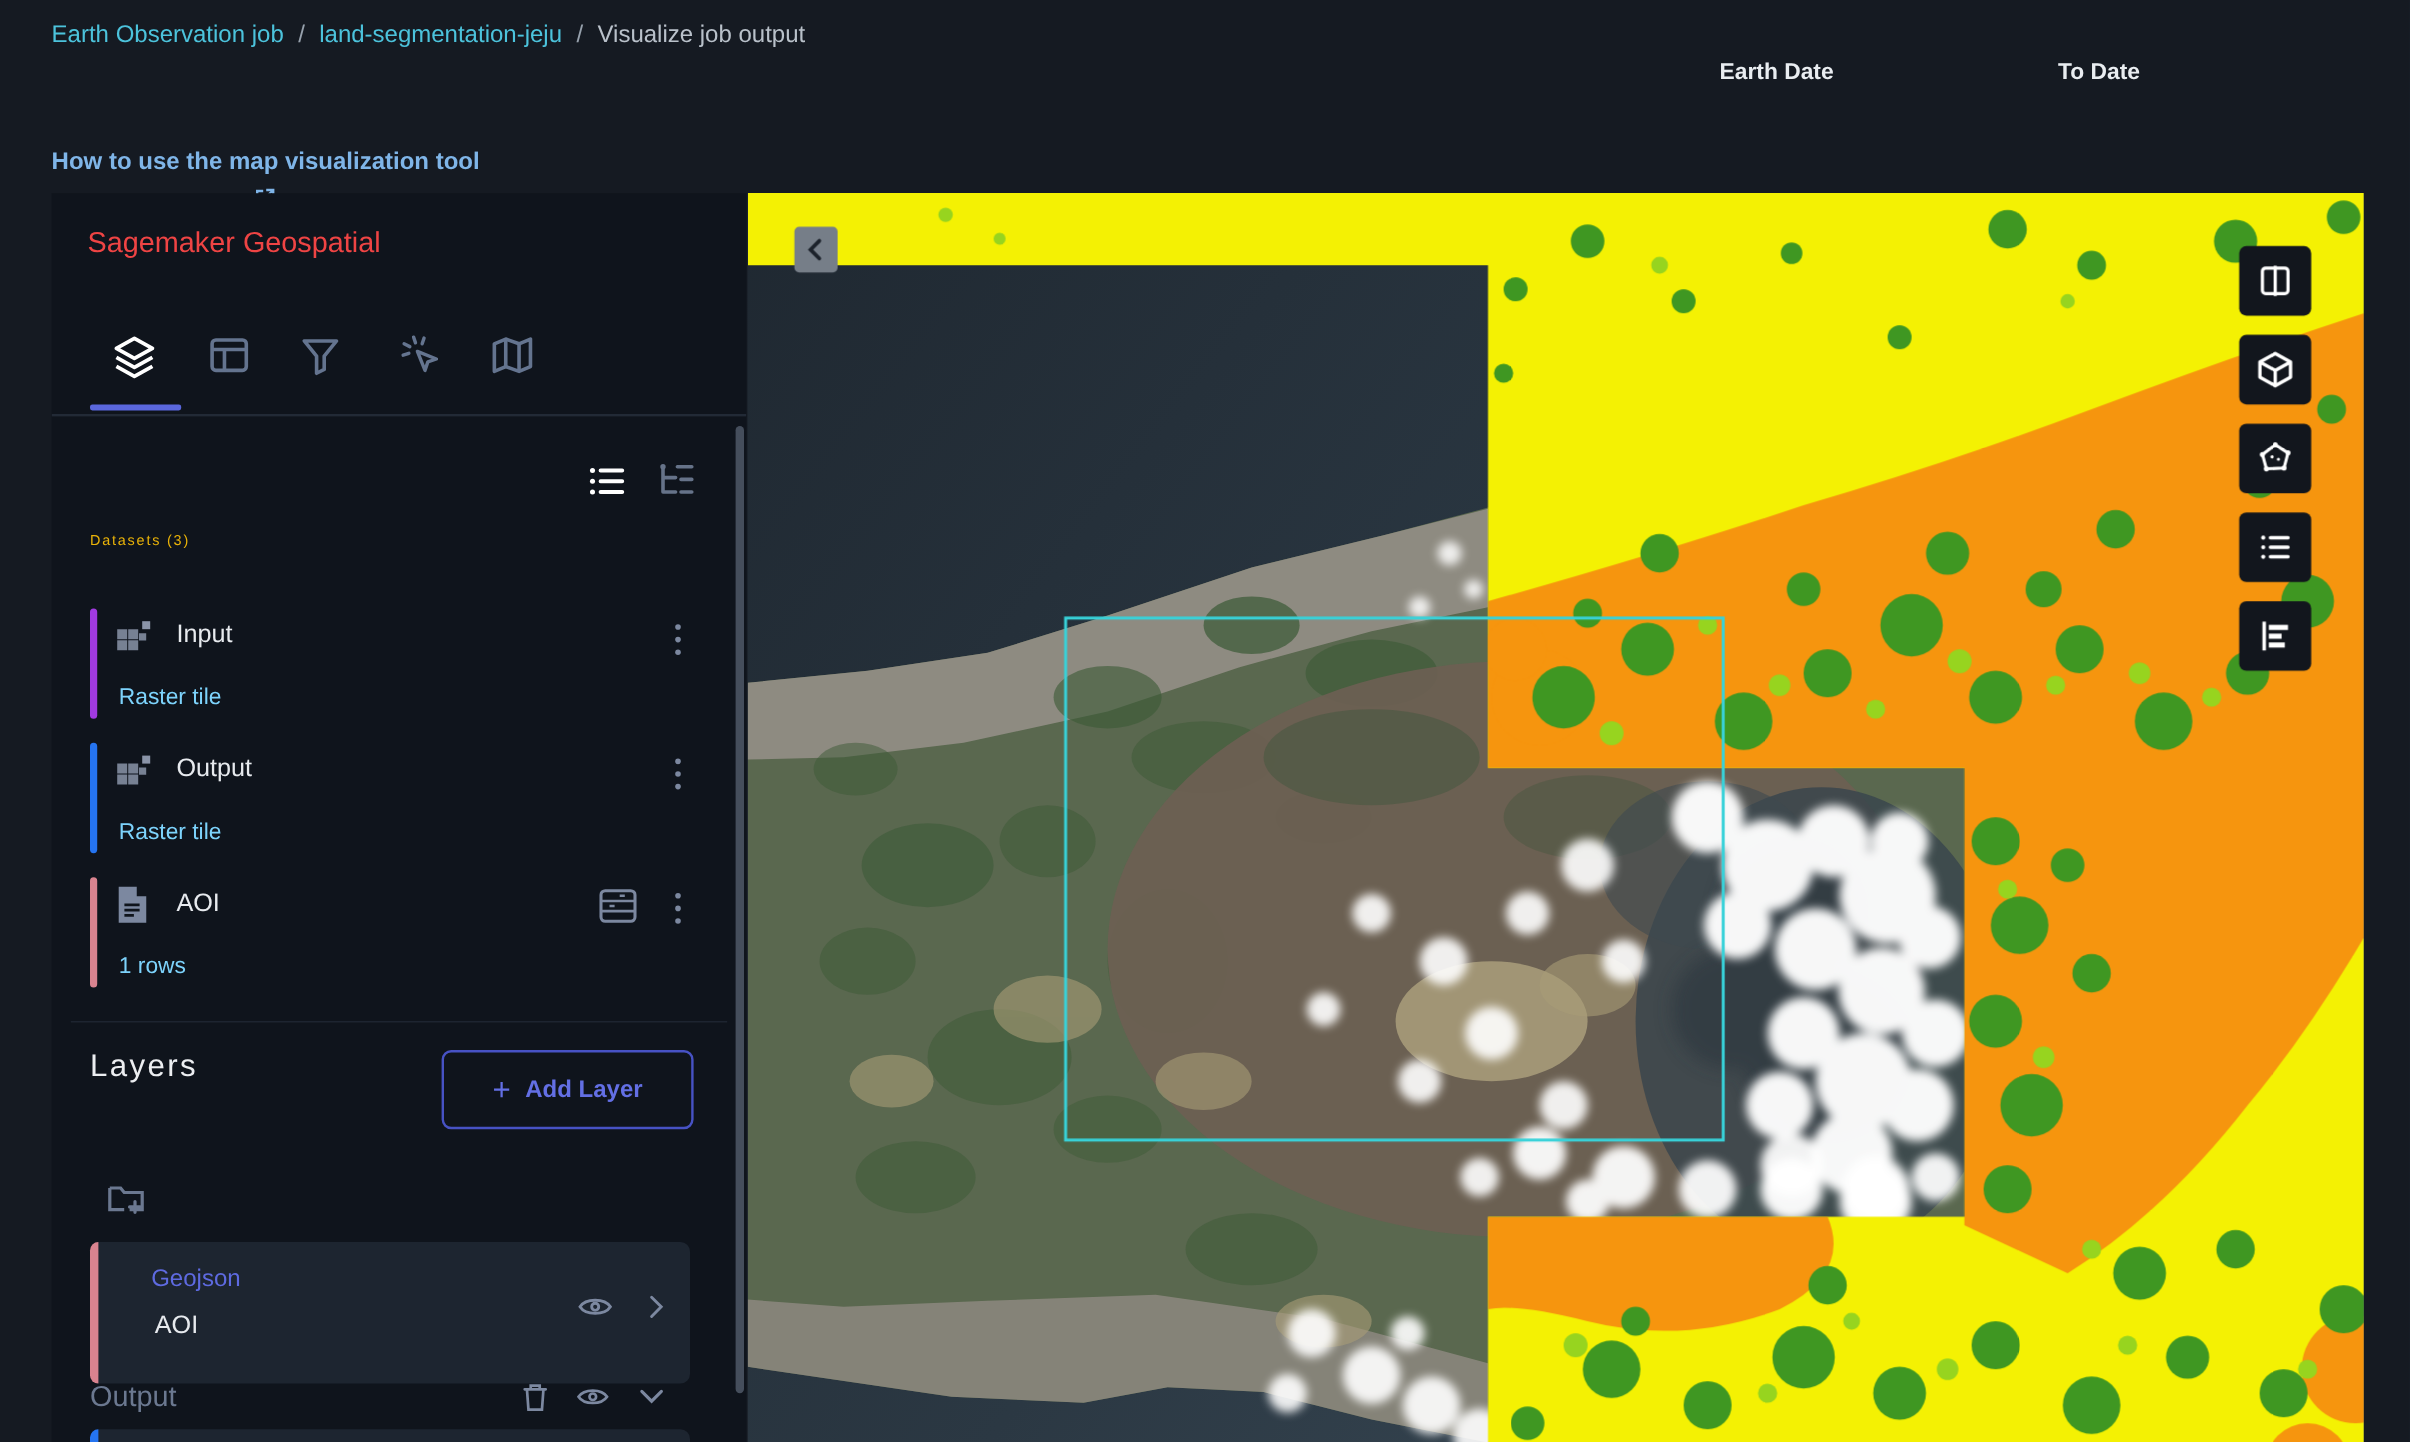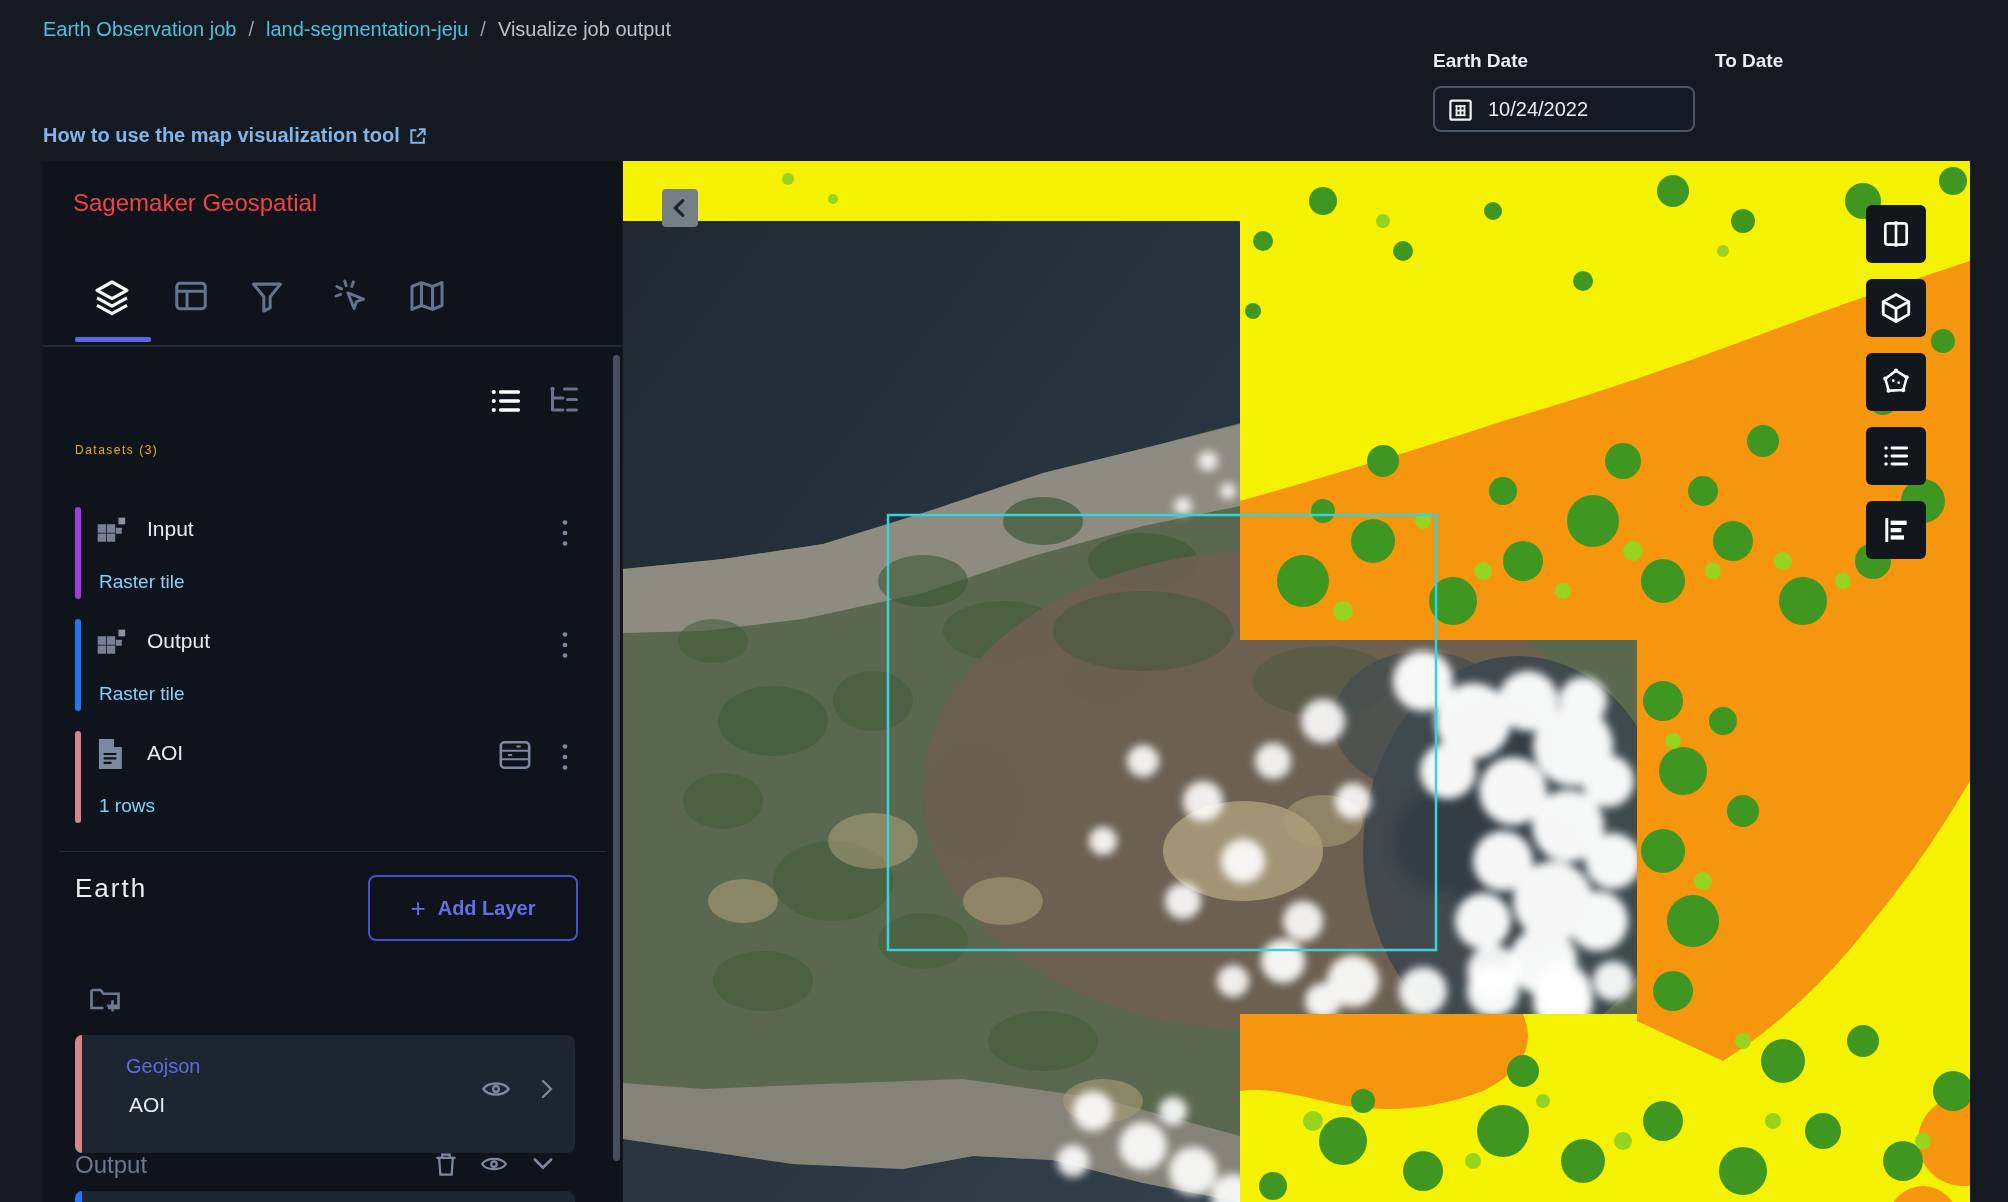--- a/index.html
+++ b/index.html
@@ -7,21 +7,21 @@
               font-family:"Liberation Sans", sans-serif; }
   .abs { position:absolute; }
 
   
   #breadcrumb { left:43px; top:18px; font-size:20px; display:flex; gap:12px; align-items:center;text-align:center; }
   .crumb-link { color:#4cc3dc; cursor:pointer; }
   .crumb-sep  { color:#97a1ad; }
   .crumb-current { color:#b9c1ca; }
 
   #help-link { left:43px; top:124px; font-size:20px; font-weight:bold; color:#7fb5e8;
-               display:flex; gap:8px; align-items:center; cursor:pointer; }
+               display:flex; gap:8px; align-items:center; cursor:pointer;flex-direction:column; }
 
   .date-group { top:50px; }
   .date-label { font-size:19px; font-weight:bold; color:#e9edf1; margin-bottom:14px; }
   .date-field { width:100%; height:46px; background:#131a23; border:2px solid #4a5663;
                 border-radius:8px; display:flex; align-items:center; gap:14px; padding:0 12px; }
   .date-value { color:#e9edf1; font-size:20px; }
   #from-date-group { left:1433px; width:262px; }
   #to-date-group   { left:1715px; width:250px; }
 
   
@@ -99,29 +99,20 @@
     <svg width="20" height="20" viewBox="0 0 24 24" fill="none" stroke="currentColor" stroke-width="2.4">
       <path d="M10 5 H4 V20 H19 V14"></path>
         <path d="M13 4 H20 V11"></path>
         <path d="M20 4 L11 13"></path>
     </svg>
   </span>
 </div>
 
 <div class="abs date-group" id="from-date-group">
   <div class="date-label">Earth Date</div>
-  <div class="date-field">
-    <span>
-      <svg width="27" height="27" viewBox="0 0 24 24" fill="none" stroke="#eef1f4" stroke-width="2">
-        <rect x="3" y="4" width="18" height="17" rx="1.5"></rect>
-        <path d="M7.5 9 H16.5 M7.5 13 H16.5 M7.5 17 H16.5 M8.5 8 V18 M12 8 V18 M15.5 8 V18" stroke-width="1.6"></path>
-      </svg>
-    </span>
-    <span class="date-value">10/24/2022</span>
-  </div>
 </div>
 
 <div class="abs date-group" id="to-date-group">
   <div class="date-label">To Date</div>
 </div>
 
 <div class="abs" id="panel">
   <div class="abs" id="panel-title">Sagemaker Geospatial</div>
 
   <div class="abs tabrow">
@@ -233,21 +224,21 @@
       <svg width="28" height="36" viewBox="0 0 24 30" fill="currentColor">
         <circle cx="12" cy="6" r="2"></circle>
           <circle cx="12" cy="15" r="2"></circle>
           <circle cx="12" cy="24" r="2"></circle>
       </svg>
     </span>
   </div>
 
   <div class="abs" id="divider"></div>
 
-  <div class="abs" id="layers-heading">Earth</div>
+  <div class="abs" id="layers-heading">Layers</div>
   <div class="abs" id="add-layer-btn">
     <span id="add-layer-plus">+</span>
     <span>Add Layer</span>
   </div>
 
   <span class="abs" id="add-group-btn">
     <svg width="36" height="36" viewBox="0 0 24 24" fill="none" stroke="currentColor" stroke-width="1.8">
       <path d="M3 6 H9 L11 8.5 H21 V18 H14 M3 6 V18 H11"></path>
       <path d="M14 16.5 h6 M17 13.5 v6" stroke-linecap="round"></path>
     </svg>

